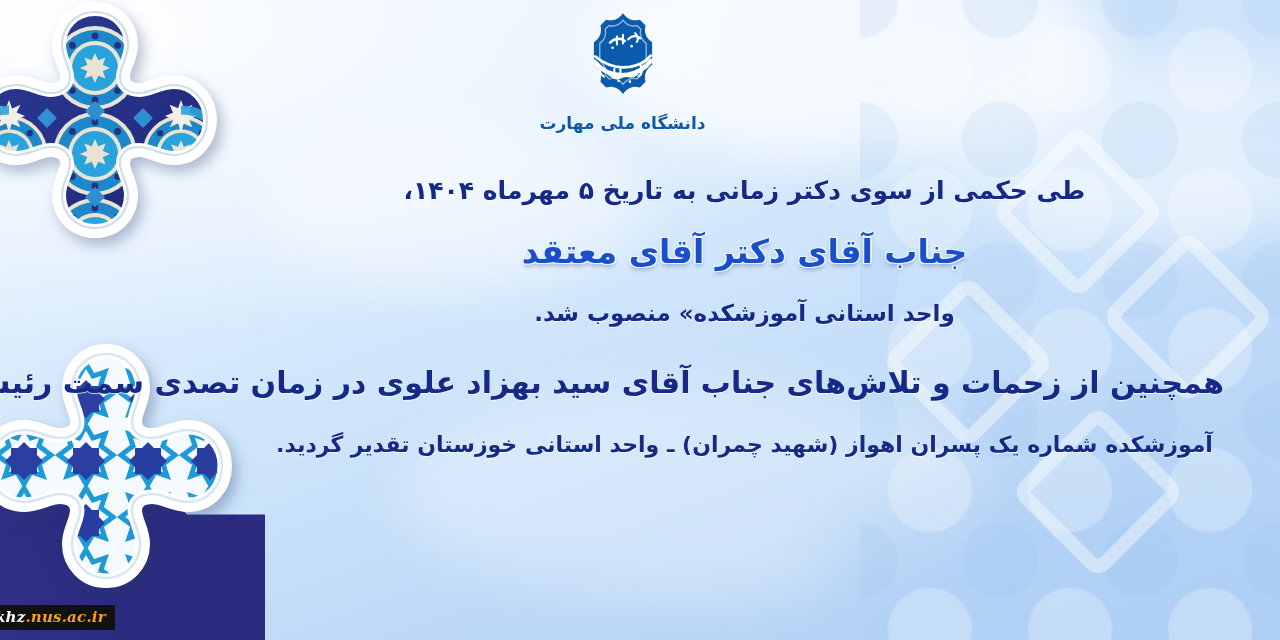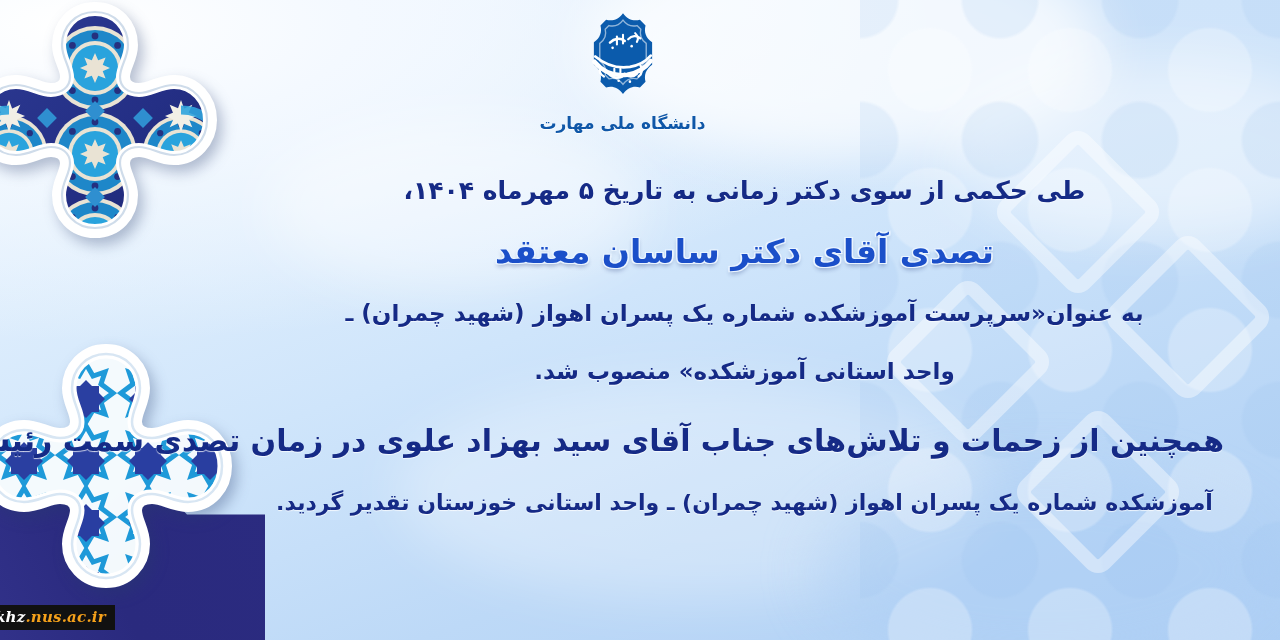--- a/index.html
+++ b/index.html
@@ -381,22 +381,21 @@
           <circle cx="70" cy="44" r="1.5"></circle>
         <circle cx="55" cy="84" r="1.5"></circle>
           <circle cx="68" cy="85" r="1.5"></circle>
       </g>
     </svg>
     <div class="logo-caption">دانشگاه ملی مهارت</div>
   </div>
 
   <div class="content">
     <div class="line l-date">طی حکمی از سوی دکتر زمانی به تاریخ ۵ مهرماه ۱۴۰۴،</div>
-    <div class="line l-name">تصدی آقای دکتر ساسان معتقد</div>
-    <div class="line l-role1">به عنوان«سرپرست آموزشکده شماره یک پسران اهواز (شهید چمران) ـ</div>
+    <div class="line l-name">جناب آقای دکتر آقای معتقد</div>
     <div class="line l-role2">واحد استانی آموزشکده» منصوب شد.</div>
     <div class="line l-thanks1">همچنین از زحمات و تلاش‌های جناب آقای سید بهزاد علوی در زمان تصدی سمت رئیس</div>
     <div class="line l-thanks2">آموزشکده شماره یک پسران اهواز (شهید چمران) ـ واحد استانی خوزستان تقدیر گردید.</div>
   </div>
 
   <div class="watermark">
     <span class="wm-khz">khz</span><span class="wm-dom">.nus.ac.ir</span>
   </div>
 
 </div>

